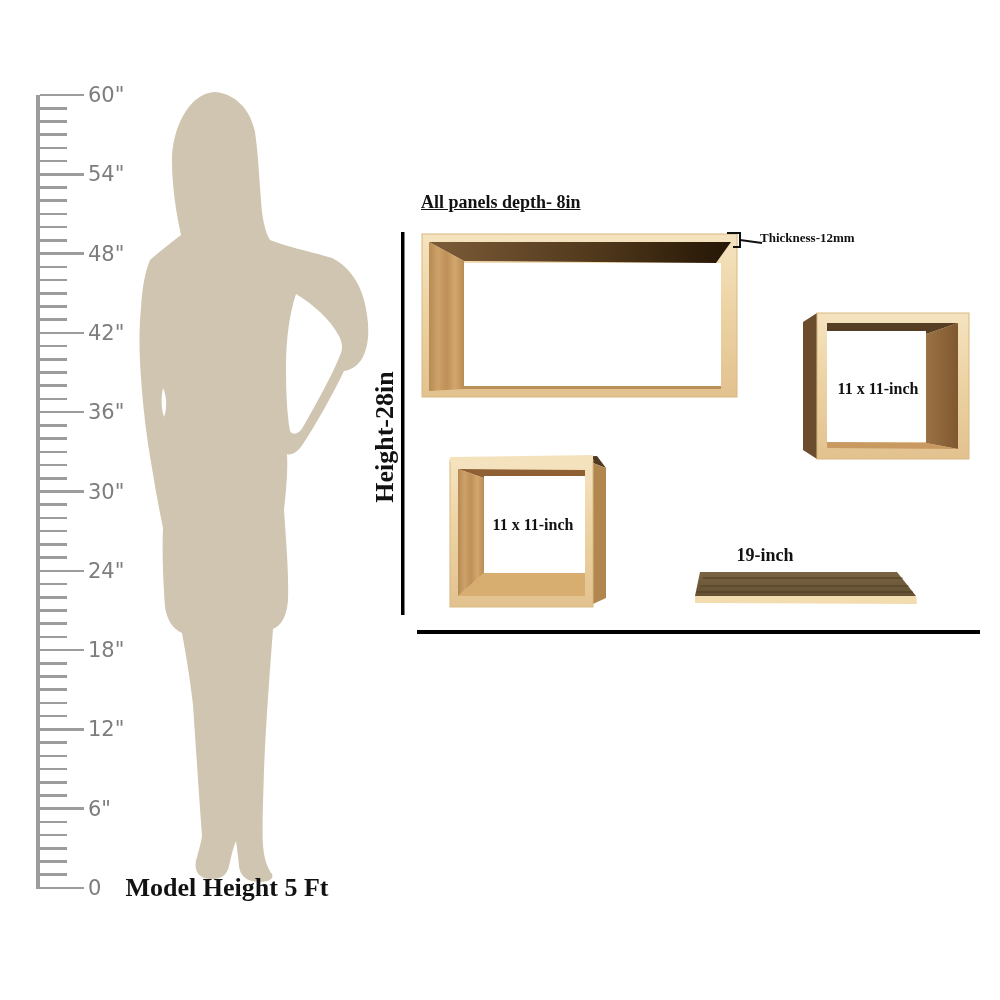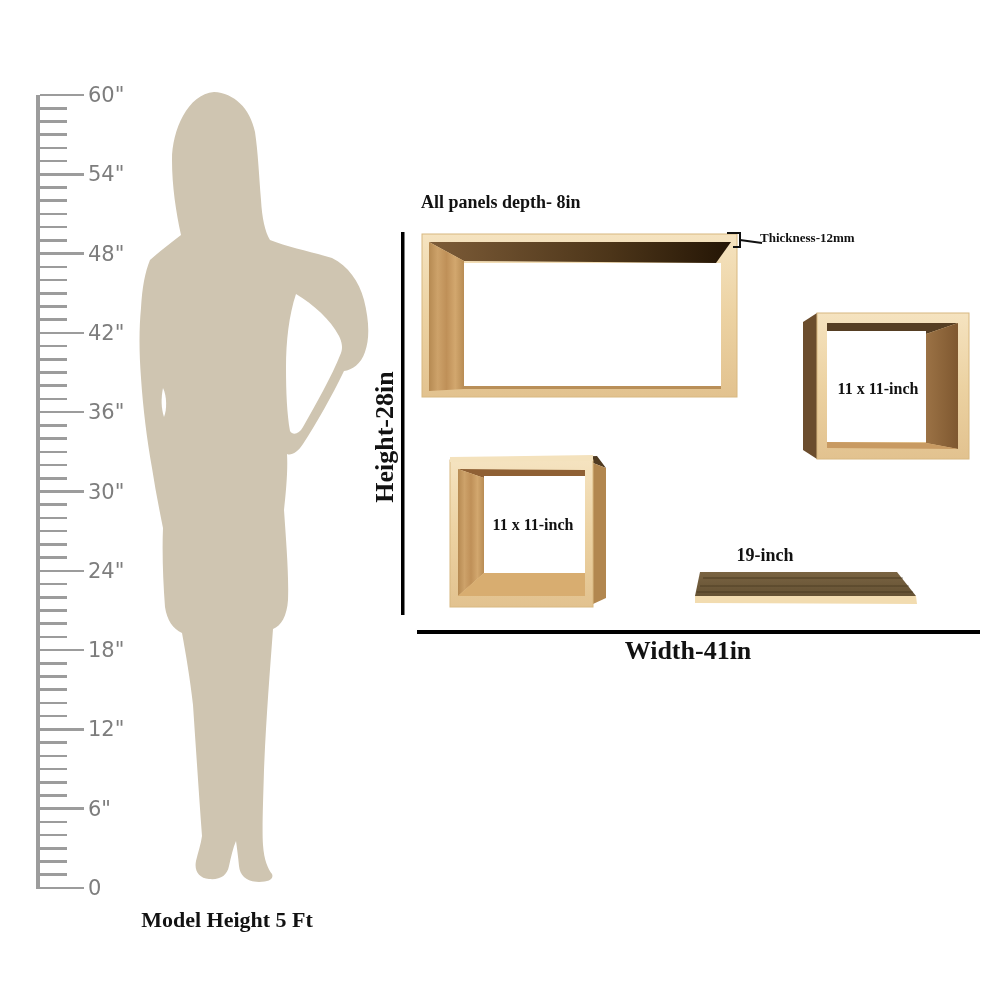--- a/index.html
+++ b/index.html
@@ -8,30 +8,30 @@
   
   #ruler{position:absolute;left:0;top:0;width:170px;height:1000px;}
   #ruler .spine{position:absolute;left:36px;top:95px;width:4px;height:794px;background:#9c9c9c;}
   #ruler .tick{position:absolute;left:40px;height:2.6px;width:27px;background:#9c9c9c;}
   #ruler .tick.major{width:44px;}
   #ruler .rlabel{position:absolute;left:88px;width:70px;font-family:"DejaVu Sans","Liberation Sans",sans-serif;
                  font-size:21px;color:#7d7d7d;line-height:26px;}
   
   .dlabel{position:absolute;color:#121212;font-weight:bold;white-space:nowrap;}
   .center{text-align:center;}
-  #depth-note{left:421px;top:192px;font-size:18px;}
+  #depth-note{left:421px;top:192px;font-size:18px;text-decoration:underline;}
   #thickness-note{left:760px;top:230px;font-size:13px;}
   #label-large{left:478px;top:321px;width:200px;font-size:17px;}
   #label-sq-right{left:798px;top:380px;width:160px;font-size:16px;}
   #label-sq-left{left:453px;top:516px;width:160px;font-size:16px;}
   #label-plank{left:685px;top:545px;width:160px;font-size:18px;}
   #height-label{left:270px;top:416px;width:242px;height:42px;font-size:26px;
                 transform:rotate(-90deg);transform-origin:center;}
   #width-label{left:538px;top:636px;width:300px;font-size:26px;}
-  #model-caption{left:97px;top:907px;width:260px;font-size:22px;}
+  #model-caption{left:97px;top:873px;width:260px;font-size:26px;}
   svg{position:absolute;left:0;top:0;}
 </style>
 </head>
 <body>
 
 <div id="stage">
 
   <div id="ruler">
     <div class="spine"></div>
   <div class="tick major" style="top: 886.7px;"></div>
@@ -228,15 +228,14 @@
       <line x1="740" y1="240" x2="762" y2="243" stroke="#111111" stroke-width="2"></line>
     </g>
   </svg>
 
   <div class="dlabel" id="depth-note">All panels depth- 8in</div>
   <div class="dlabel" id="thickness-note">Thickness-12mm</div>
   <div class="dlabel center" id="label-sq-right">11 x 11-inch</div>
   <div class="dlabel center" id="label-sq-left">11 x 11-inch</div>
   <div class="dlabel center" id="label-plank">19-inch</div>
   <div class="dlabel center" id="height-label">Height-28in</div>
-  <div class="dlabel center" id="width-label">Width-41in</div>
   <div class="dlabel center" id="model-caption">Model Height 5 Ft</div>
 </div>
 
 </body></html>

